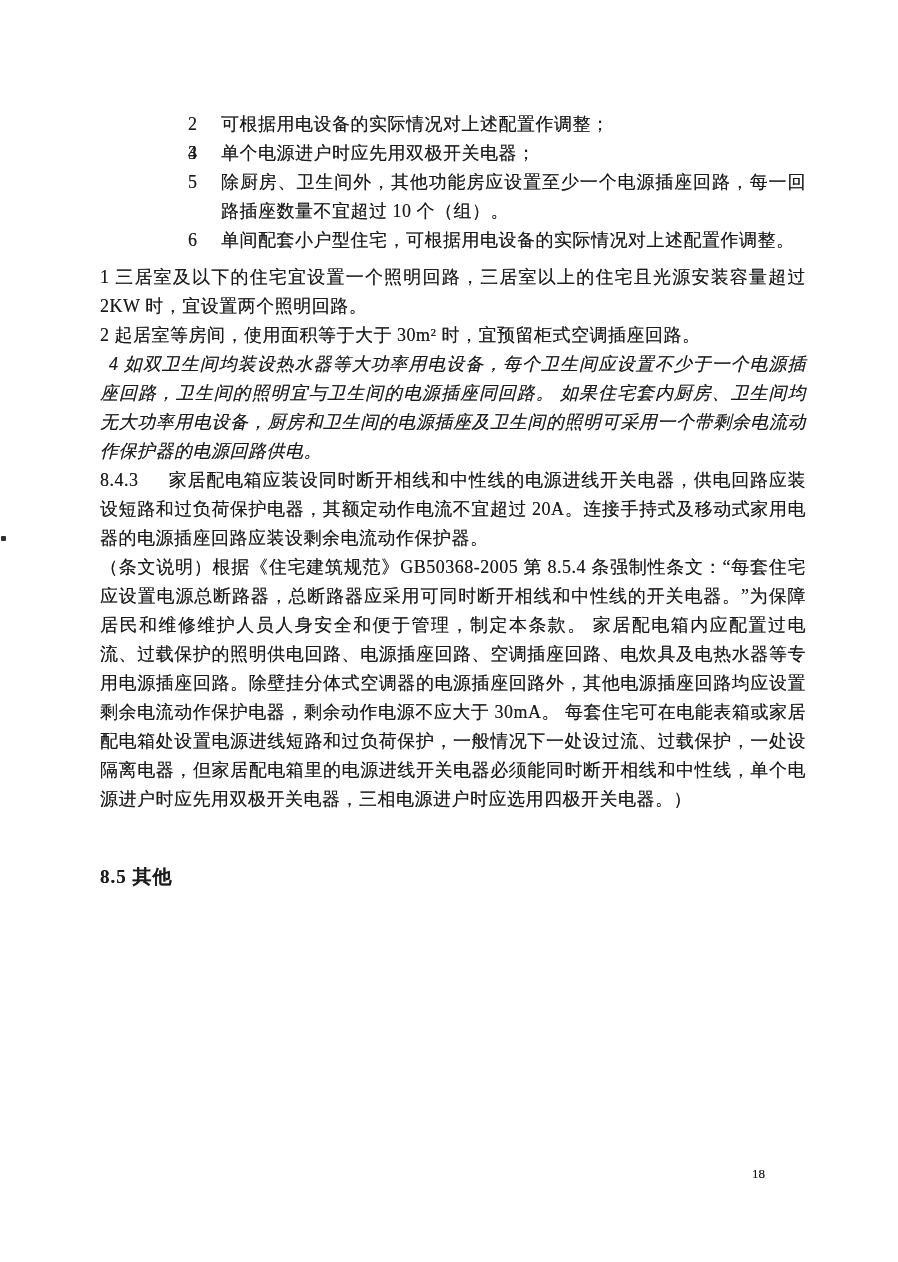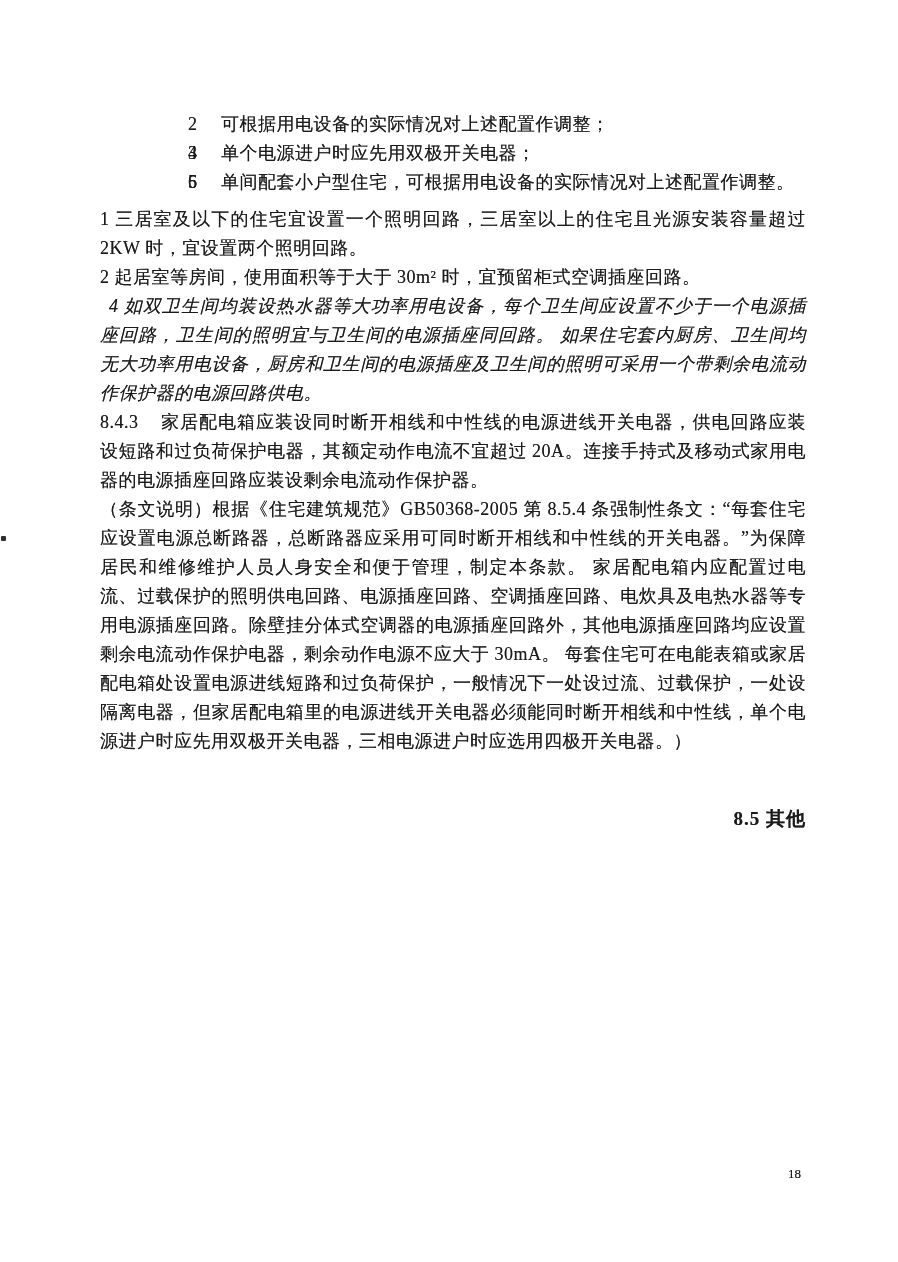--- a/index.html
+++ b/index.html
@@ -40,32 +40,32 @@
     position: relative;
     padding-left: 33px;
   }
   .tl-num {
     position: absolute;
     left: 0;
     top: 0;
   }
   .para { margin: 0; }
   .indent-first { text-indent: 9px; font-style: italic; }
-  .clause .cnum { margin-right: 22px; }
+  .clause .cnum { margin-right: 30px; }
   .spaced { margin-top: 6px; }
   .section-heading {
     font-size: 19px;
     font-weight: bold;
-    text-align: right;
+    text-align: left;
     margin: 48px 0 0 0;
     letter-spacing: 1px;
   }
   .page-number {
     position: absolute;
-    left: 788px;
+    left: 752px;
     top: 1166px;
     font-size: 13px;
     color: #1b1b1b;
     text-shadow: 0 0 0.4px rgba(25,25,25,0.65);
   }
   .speck {
     position: absolute;
     left: 1px;
     top: 536px;
     width: 5px;
@@ -87,20 +87,21 @@
       </div>
       <div class="tl-item">
         <span class="tl-num">3</span>
       </div>
       <div class="tl-item">
         <span class="tl-num">4</span>
         <span class="tl-text">单个电源进户时应先用双极开关电器；</span>
       </div>
       <div class="tl-item">
         <span class="tl-num">5</span>
+        <span class="tl-text">除厨房、卫生间外，其他功能房应设置至少一个电源插座回路，每一回路插座数量不宜超过 10 个（组）。</span>
       </div>
       <div class="tl-item">
         <span class="tl-num">6</span>
         <span class="tl-text">单间配套小户型住宅，可根据用电设备的实际情况对上述配置作调整。</span>
       </div>
     </div>
 
     <p class="para">1 三居室及以下的住宅宜设置一个照明回路，三居室以上的住宅且光源安装容量超过 2KW 时，宜设置两个照明回路。</p>
     <p class="para">2 起居室等房间，使用面积等于大于 30m² 时，宜预留柜式空调插座回路。</p>
     <p class="para indent-first">4 如双卫生间均装设热水器等大功率用电设备，每个卫生间应设置不少于一个电源插座回路，卫生间的照明宜与卫生间的电源插座同回路。 如果住宅套内厨房、卫生间均无大功率用电设备，厨房和卫生间的电源插座及卫生间的照明可采用一个带剩余电流动作保护器的电源回路供电。</p>

